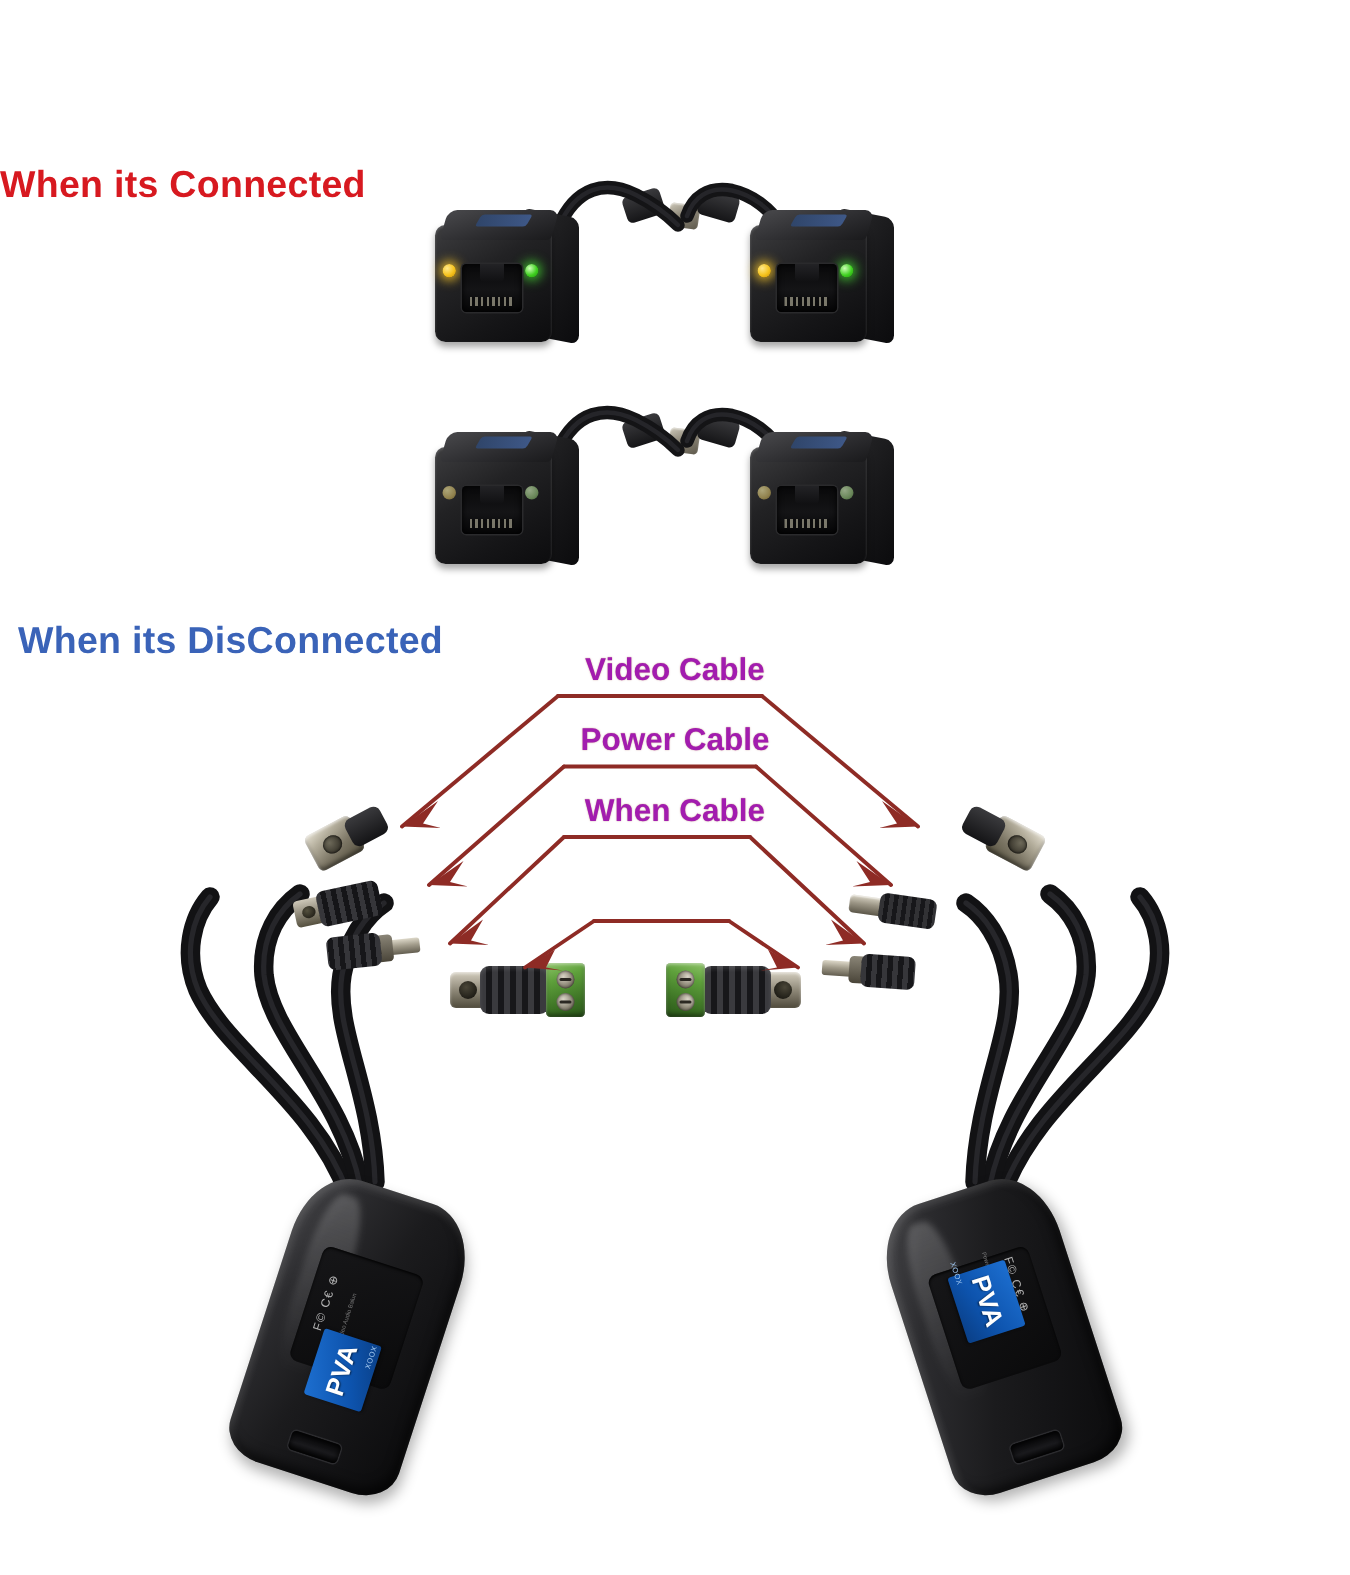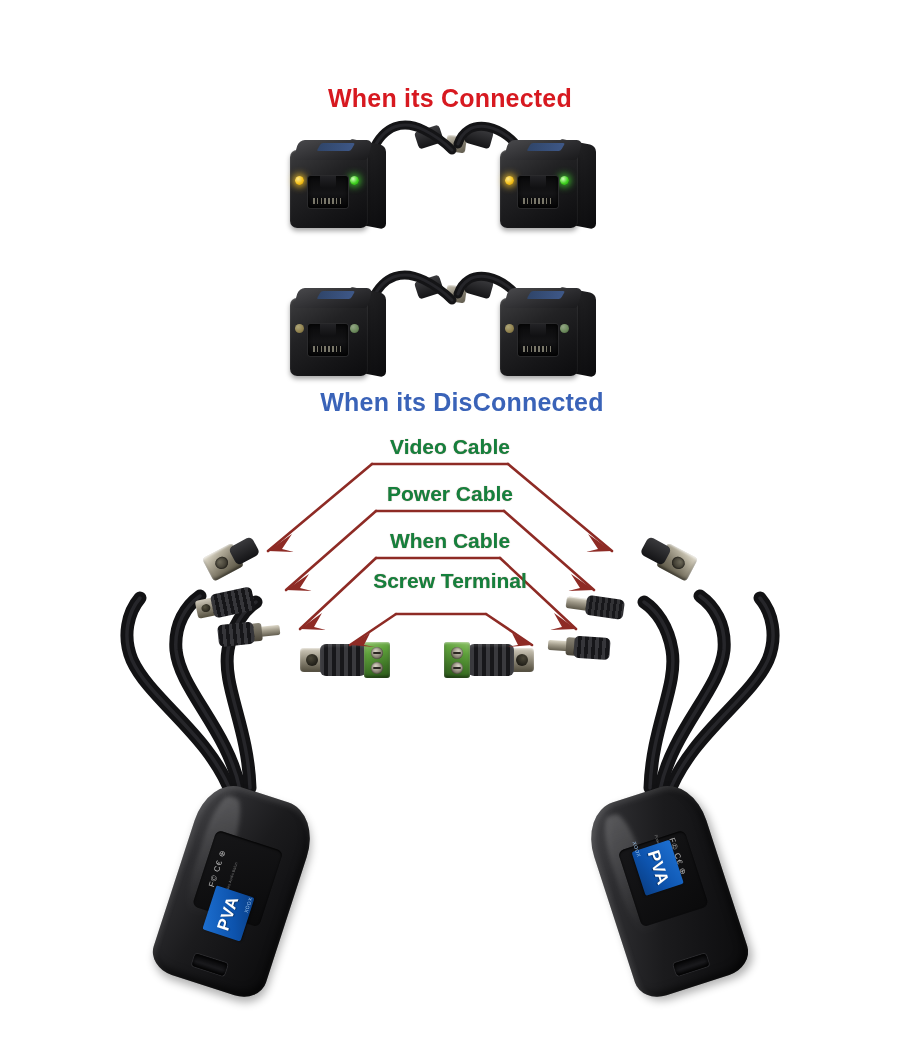--- a/index.html
+++ b/index.html
@@ -5,30 +5,31 @@
   html,body{margin:0;padding:0;}
   body{
     width:900px;height:1050px;background:#ffffff;
     font-family:"Liberation Sans",sans-serif;
     overflow:hidden;position:relative;
   }
   .stage{position:absolute;inset:0;}
 
   
   .heading{
-    position:absolute;width:100%;text-align:center;
+    position:absolute;width:100%;
     font-weight:bold;letter-spacing:.2px;
     white-space:nowrap;
+    margin-top:25px;
   }
   #h-connected{top:84px;font-size:25px;color:#d71920;}
   #h-disconnected{top:388px;font-size:25px;color:#3a63b8;padding-left:12px;}
 
   .cable-label{
     position:absolute;text-align:center;white-space:nowrap;
-    font-weight:bold;font-size:21px;color:#15803d;line-height:1.04;
+    font-weight:bold;font-size:21px;color:#a21caf;line-height:1.04;
     text-shadow:0 0 1px rgba(142,43,37,.55);
   }
 
   
   svg.layer{position:absolute;left:0;top:0;width:900px;height:1050px;overflow:visible;}
   svg.layer.under{z-index:1;}
   svg.layer.over{z-index:6;}
   .arrowline{stroke:#8e2b25;stroke-width:2.6;fill:none;stroke-linecap:round;}
   .arrowhead{fill:#8e2b25;}
 
@@ -452,17 +453,16 @@
       </g>
     </svg>
 
     <div class="cable-label" style="left:0;top:436px;width:900px;z-index:7;">Video Cable</div>
 
     <div class="cable-label" style="left:0;top:483px;width:900px;z-index:7;">Power Cable</div>
 
     <div class="cable-label" style="left:0;top:530px;width:900px;z-index:7;">When Cable</div>
 
     <div style="position:absolute;left:0;top:570px;width:900px;z-index:7;">
-      <div class="cable-label" style="position:static;width:100%;">Screw Terminal</div>
     </div>
 
   </div>
 </div>
 
 </body></html>

